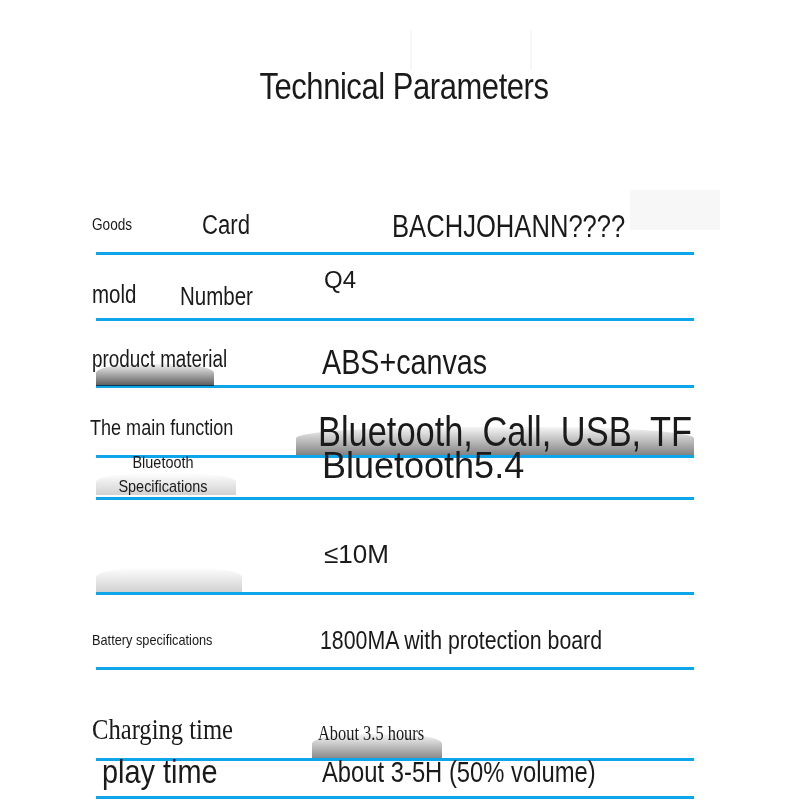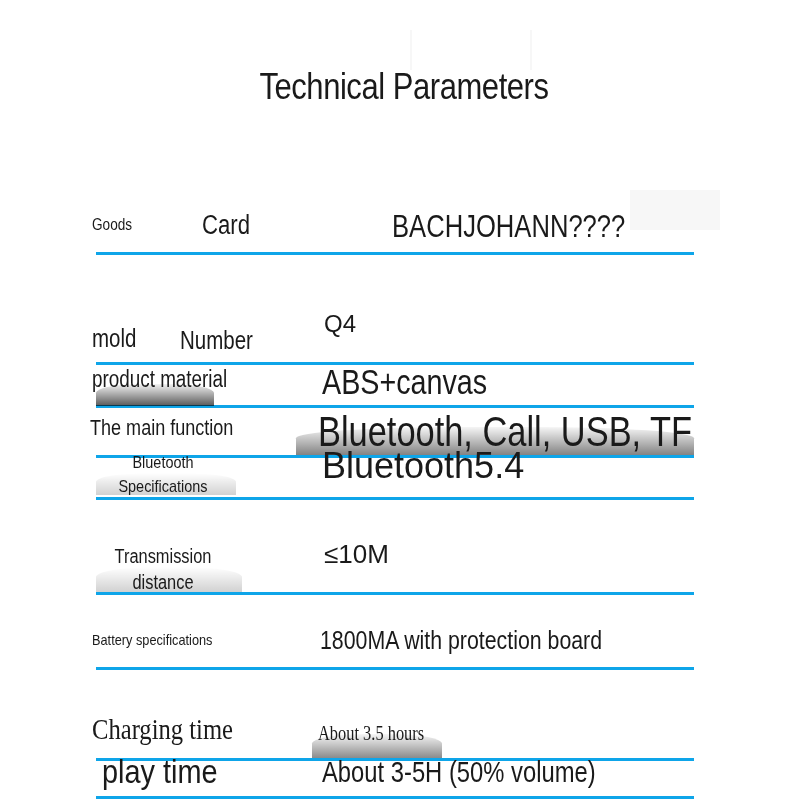--- a/index.html
+++ b/index.html
@@ -25,27 +25,27 @@
   <div class="ghost" style="left:630px;top:190px;width:90px;height:40px;"></div>
   <div class="ghost" style="left:410px;top:30px;width:2px;height:40px;"></div>
   <div class="ghost" style="left:530px;top:30px;width:2px;height:40px;"></div>
 
   <div class="row" style="top:190px;height:62px;">
     <span class="lbl" style="left:-4px;top:26px;font-size:16px;transform:scaleX(0.85);">Goods</span>
     <span class="lbl" style="left:106px;top:20px;font-size:27px;transform:scaleX(0.82);">Card</span>
     <span class="val" style="left:296px;top:18px;font-size:32px;transform:scaleX(0.80);">BACHJOHANN????</span>
   </div>
 
-  <div class="row" style="top:256px;height:62px;margin-top:44px;">
+  <div class="row" style="top:256px;height:62px;">
     <span class="lbl" style="left:-4px;top:24px;font-size:25px;transform:scaleX(0.82);">mold</span>
     <span class="lbl" style="left:84px;top:26px;font-size:25px;transform:scaleX(0.82);">Number</span>
     <span class="val" style="left:228px;top:10px;font-size:24px;">Q4</span>
   </div>
 
-  <div class="row" style="top:342px;height:63px;">
+  <div class="row" style="top:322px;height:63px;">
     <div class="shadow" style="left:0;top:42px;width:118px;"></div>
     <span class="lbl" style="left:-4px;top:24px;font-size:23px;transform:scaleX(0.82);">product material</span>
     <span class="val" style="left:226px;top:20px;font-size:35px;transform:scaleX(0.82);">ABS+canvas</span>
   </div>
 
   <div class="row" style="top:389px;height:66px;text-decoration:underline;">
     <div class="shadow" style="left:200px;top:38px;width:398px;height:28px;opacity:0.75;"></div>
     <span class="lbl" style="left:-6px;top:26px;font-size:22px;transform:scaleX(0.82);">The main function</span>
     <span class="val" style="left:222px;top:18px;font-size:43px;transform:scaleX(0.80);">Bluetooth, Call, USB, TF</span>
   </div>
@@ -54,24 +54,20 @@
     <div class="shadow light" style="left:0;top:40px;width:140px;"></div>
     <div style="position:absolute;left:0;top:18px;width:134px;text-align:center;line-height:24px;">
       <div style="font-size:17px;transform:scaleX(0.85);">Bluetooth</div>
       <div style="font-size:17px;transform:scaleX(0.85);">Specifications</div>
     </div>
     <span class="val" style="left:226px;top:12px;font-size:36px;">Bluetooth5.4</span>
   </div>
 
   <div class="row" style="top:527px;height:65px;">
     <div class="shadow light" style="left:0;top:40px;width:146px;height:25px;"></div>
-    <div style="position:absolute;left:0;top:16px;width:134px;text-align:center;line-height:26px;">
-      <div style="font-size:20px;transform:scaleX(0.82);">Transmission</div>
-      <div style="font-size:20px;transform:scaleX(0.82);">distance</div>
-    </div>
     <span class="val" style="left:228px;top:12px;font-size:26px;">≤10M</span>
   </div>
 
   <div class="row" style="top:603px;height:64px;">
     <span class="lbl" style="left:-4px;top:28px;font-size:15px;transform:scaleX(0.85);">Battery specifications</span>
     <span class="val" style="left:224px;top:22px;font-size:26px;transform:scaleX(0.82);">1800MA with protection board</span>
   </div>
 
   <div class="row" style="top:694px;height:64px;font-family:Liberation Serif, serif;">
     <div class="shadow" style="left:216px;top:40px;width:130px;height:24px;opacity:0.7;"></div>

